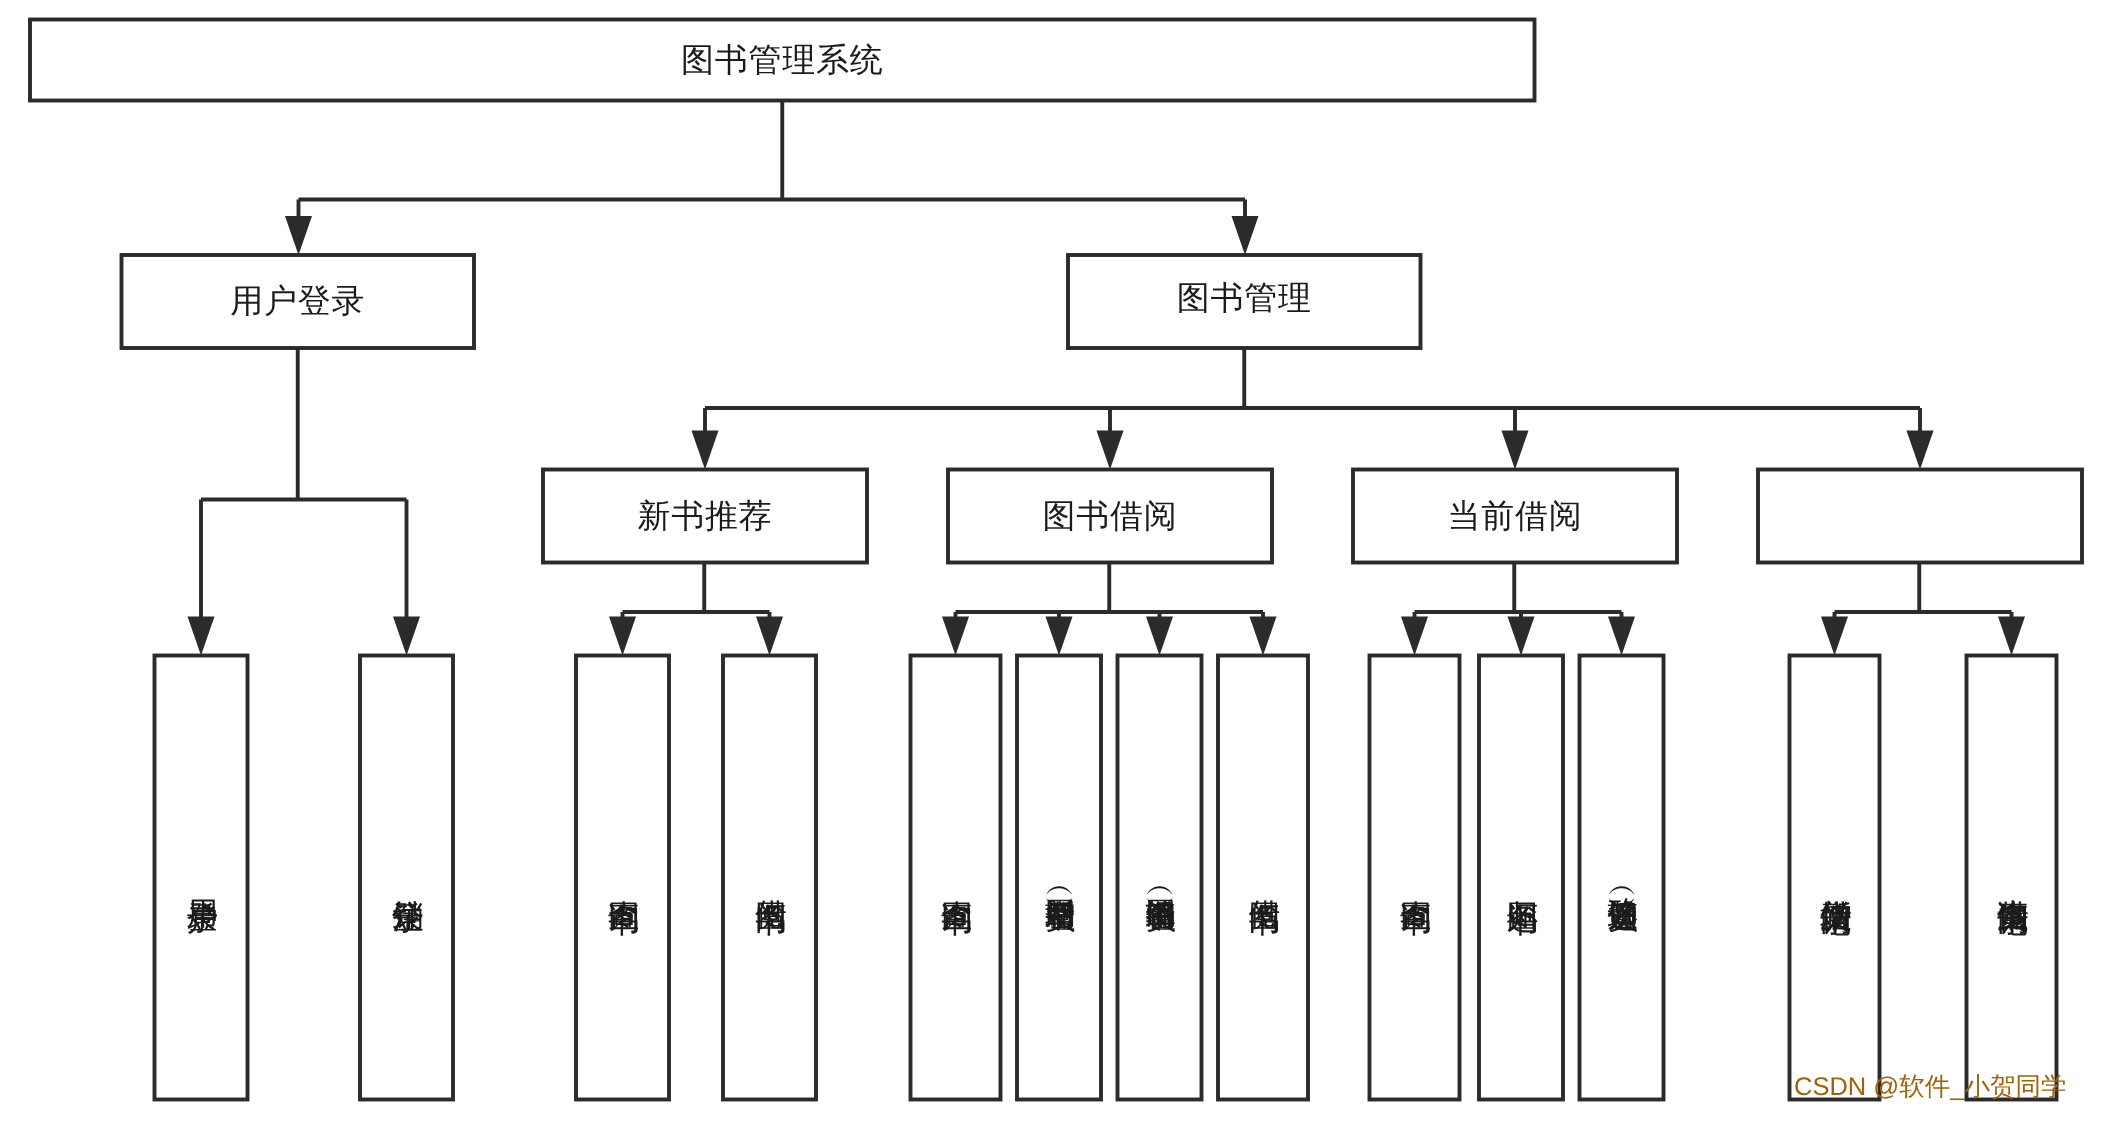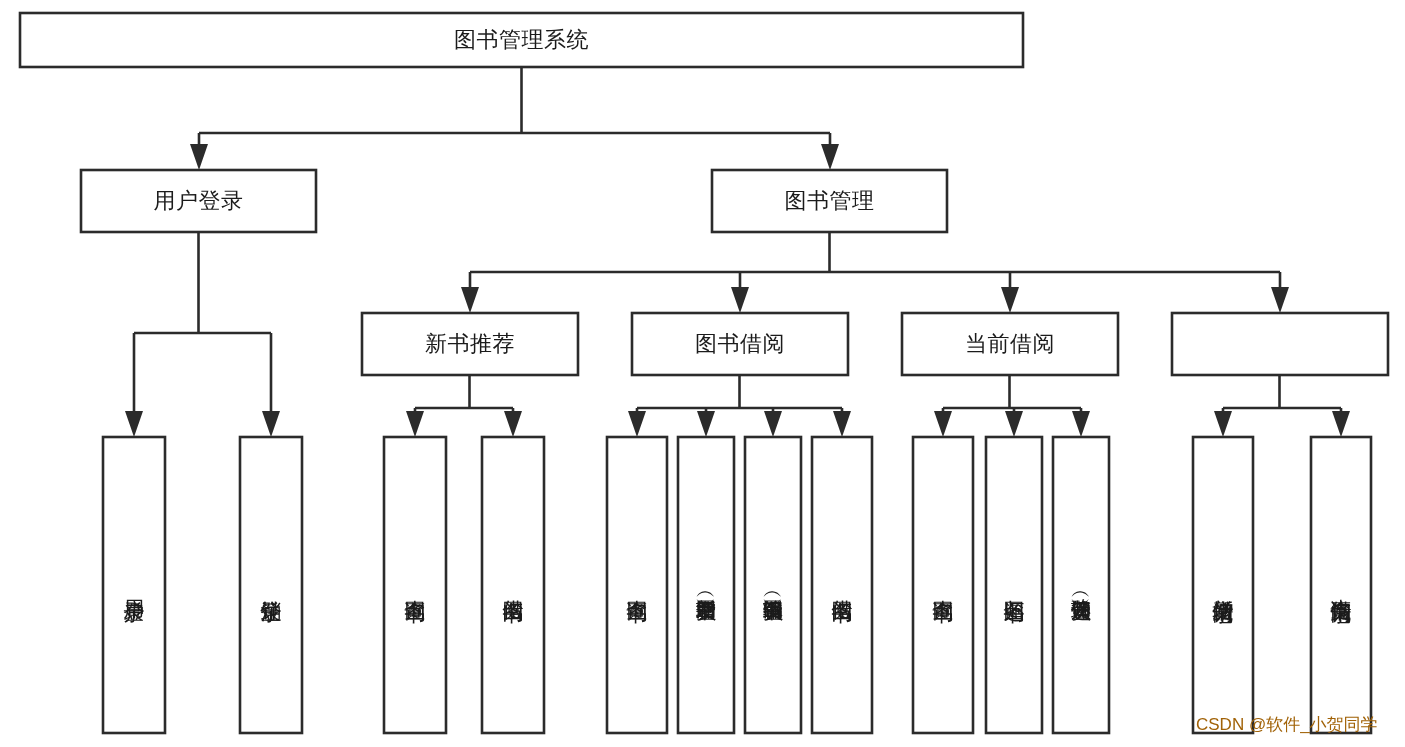--- a/index.html
+++ b/index.html
@@ -186,21 +186,21 @@
     <rect class="node-box" x="986" y="437" width="56" height="296"></rect>
     <rect class="node-box" x="1053" y="437" width="56" height="296"></rect>
 
     <rect class="node-box" x="1193" y="437" width="60" height="296"></rect>
     <rect class="node-box" x="1311" y="437" width="60" height="296"></rect>
   </svg>
 
   <div class="node-label-h" style="left:20px; top:13px; width:1003px; height:54px;">图书管理系统</div>
 
   <div class="node-label-h" style="left:81px; top:170px; width:235px; height:62px;">用户登录</div>
-  <div class="node-label-h" style="left:712px; top:170px; width:235px; height:62px;">图书管理</div>
+  <div class="node-label-h" style="left:712px; top:170px; width:235px; height:62px;font-family:Liberation Mono, monospace;">图书管理</div>
 
   <div class="node-label-h" style="left:362px; top:313px; width:216px; height:62px;">新书推荐</div>
   <div class="node-label-h" style="left:902px; top:313px; width:216px; height:62px;">当前借阅</div>
   <div class="node-label-h" style="left:632px; top:313px; width:216px; height:62px;">图书借阅</div>
 
   <div class="node-label-v" style="left:103px; top:437px; width:62px; height:296px;">用户登录</div>
   <div class="node-label-v" style="left:240px; top:437px; width:62px; height:296px;">注销登录</div>
 
   <div class="node-label-v" style="left:384px; top:437px; width:62px; height:296px;">查询图书</div>
   <div class="node-label-v" style="left:482px; top:437px; width:62px; height:296px;">借阅图书</div>

